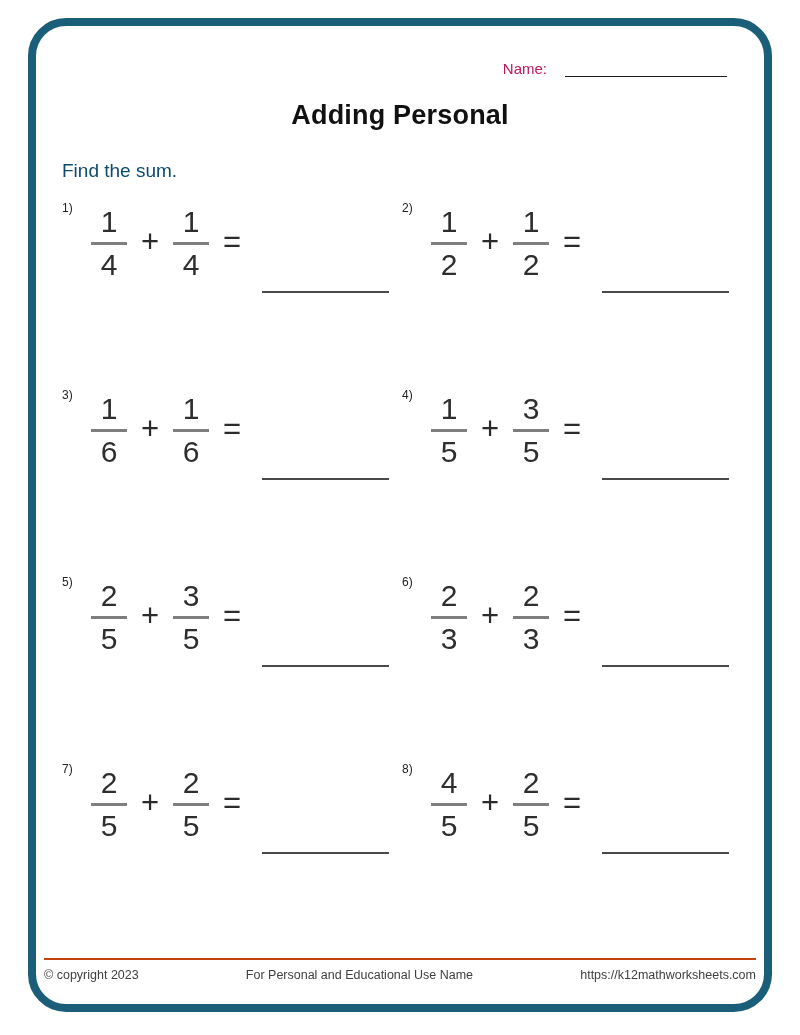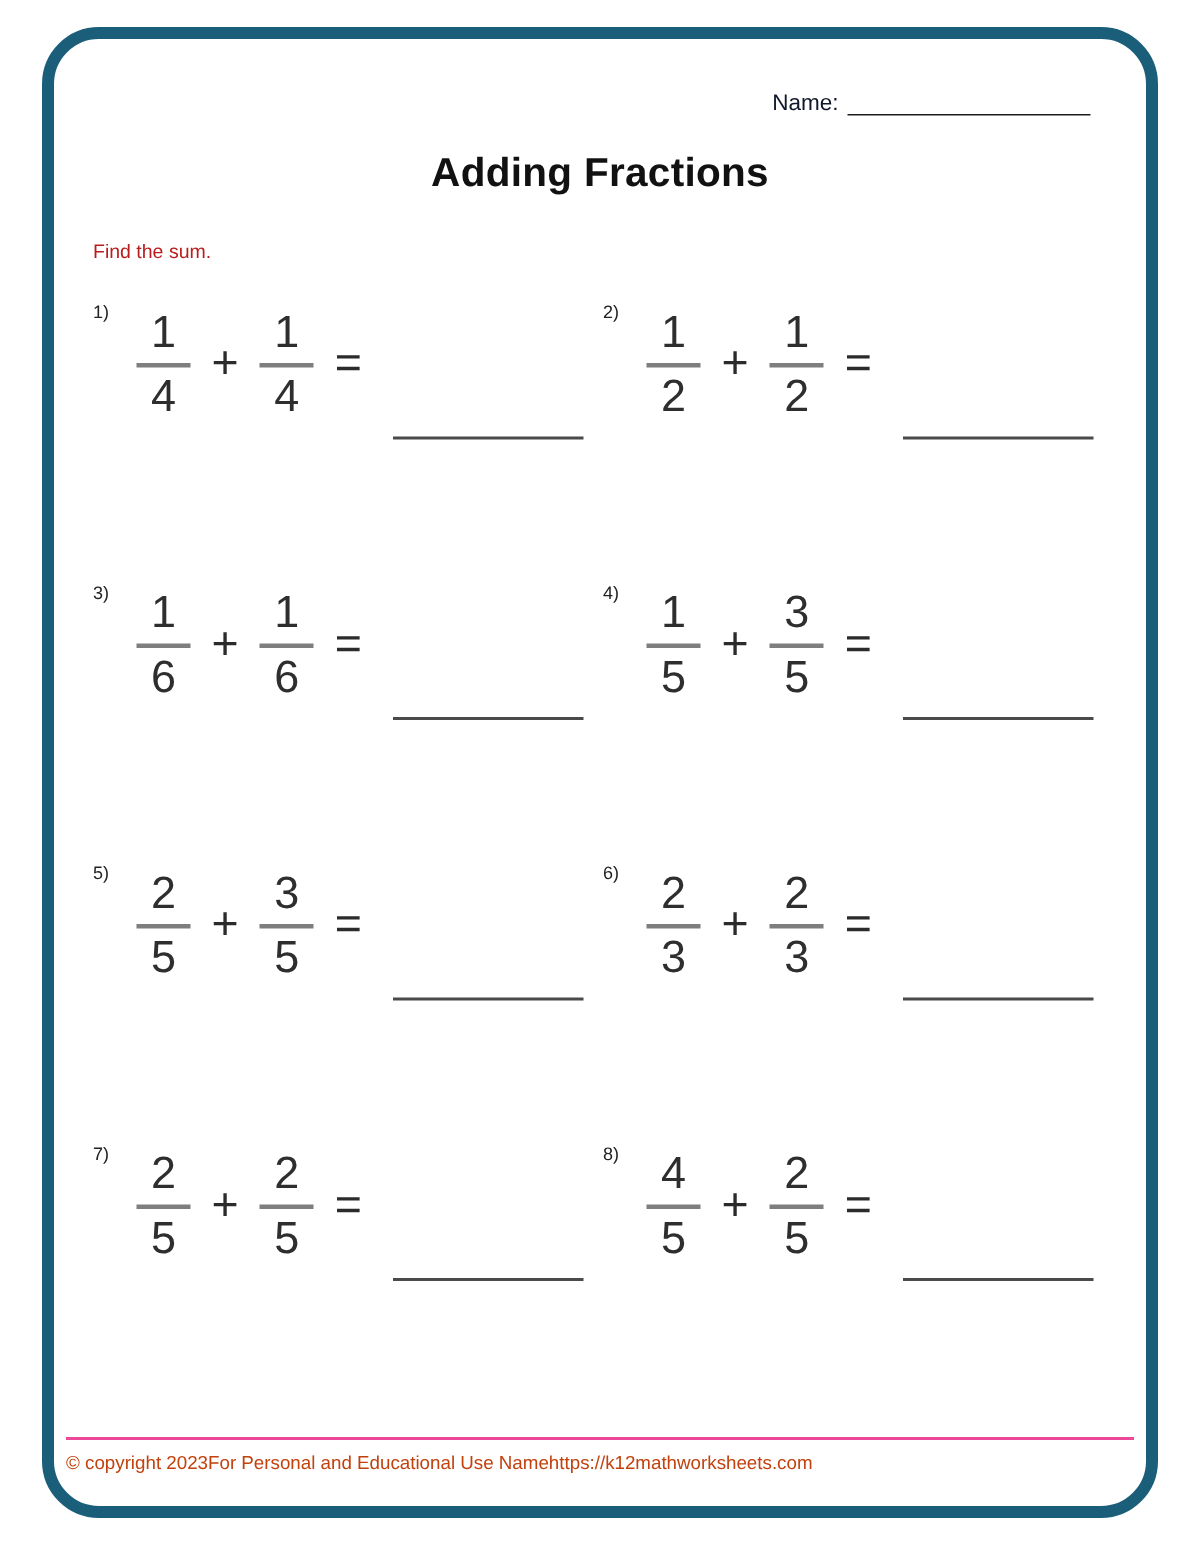--- a/index.html
+++ b/index.html
@@ -23,23 +23,23 @@
     border: 8px solid #1b5e7a;
     border-radius: 38px;
   }
 
   .name-row {
     position: absolute;
     top: 60px;
     right: 73px;
     display: flex;
     align-items: flex-end;
-    gap: 6px;
+    gap: 18px;
     font-size: 15px;
-    color: #0f172a;
+    color: #be185d;
   }
   .name-line {
     width: 162px;
     height: 16px;
     border-bottom: 1.6px solid #1c1c1c;
   }
 
   .page-title {
     position: absolute;
     top: 100px;
@@ -49,22 +49,22 @@
     font-size: 27px;
     font-weight: 700;
     letter-spacing: 0.2px;
     color: #111;
   }
 
   .instruction {
     position: absolute;
     left: 62px;
     top: 160px;
-    font-size: 13px;
-    color: #b91c1c;
+    font-size: 19px;
+    color: #0c4a6e;
   }
 
   .problems-grid {
     position: absolute;
     left: 62px;
     top: 198px;
     width: 680px;
     display: grid;
     grid-template-columns: 340px 340px;
     grid-auto-rows: 187px;
@@ -116,42 +116,42 @@
     align-self: flex-end;
     margin-bottom: -11px;
     margin-left: 8px;
   }
 
   .footer {
     position: absolute;
     left: 44px;
     top: 958px;
     width: 712px;
-    border-top: 2px solid #ec4899;
+    border-top: 2px solid #c2410c;
     padding-top: 8px;
     display: flex;
-    justify-content: flex-start;
+    justify-content: space-between;
     align-items: baseline;
     font-size: 12.5px;
-    color: #c2410c;
+    color: #404040;
   }
 </style>
 </head>
 <body>
 
 <div class="sheet">
 
   <div class="border-frame"></div>
 
   <div class="name-row">
     <span>Name:</span>
     <span class="name-line"></span>
   </div>
 
-  <div class="page-title">Adding Fractions</div>
+  <div class="page-title">Adding Personal</div>
 
   <div class="instruction">Find the sum.</div>
 
   <div class="problems-grid">
     <div class="problem">
       <span class="problem-number">1)</span>
       <div class="math">
         <div class="frac">
           <span class="num">1</span>
           <span class="bar"></span>

